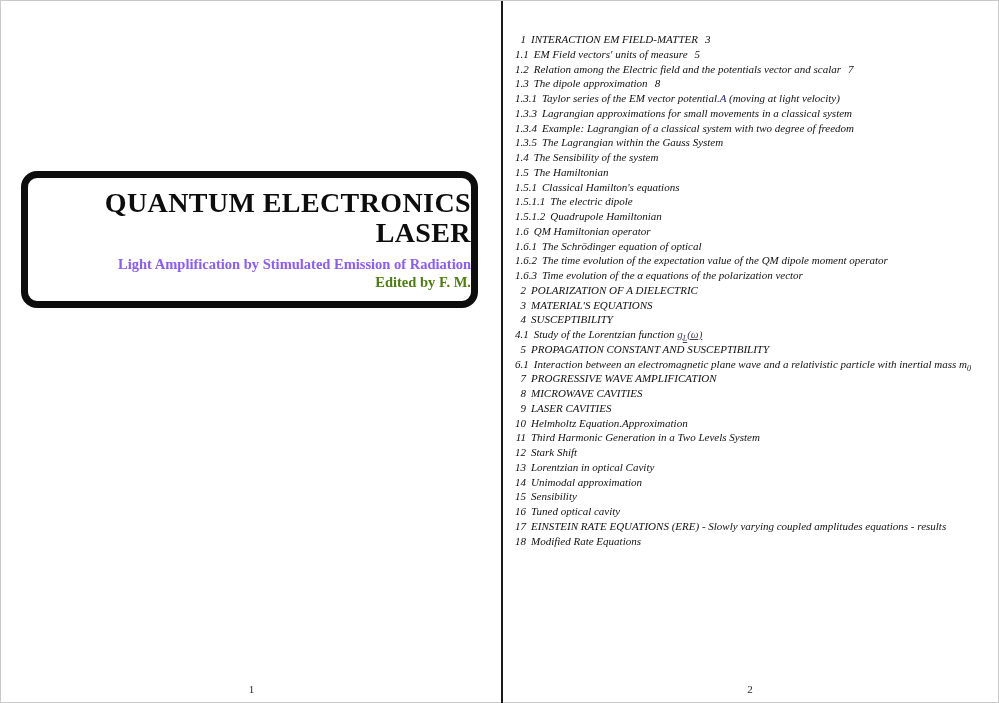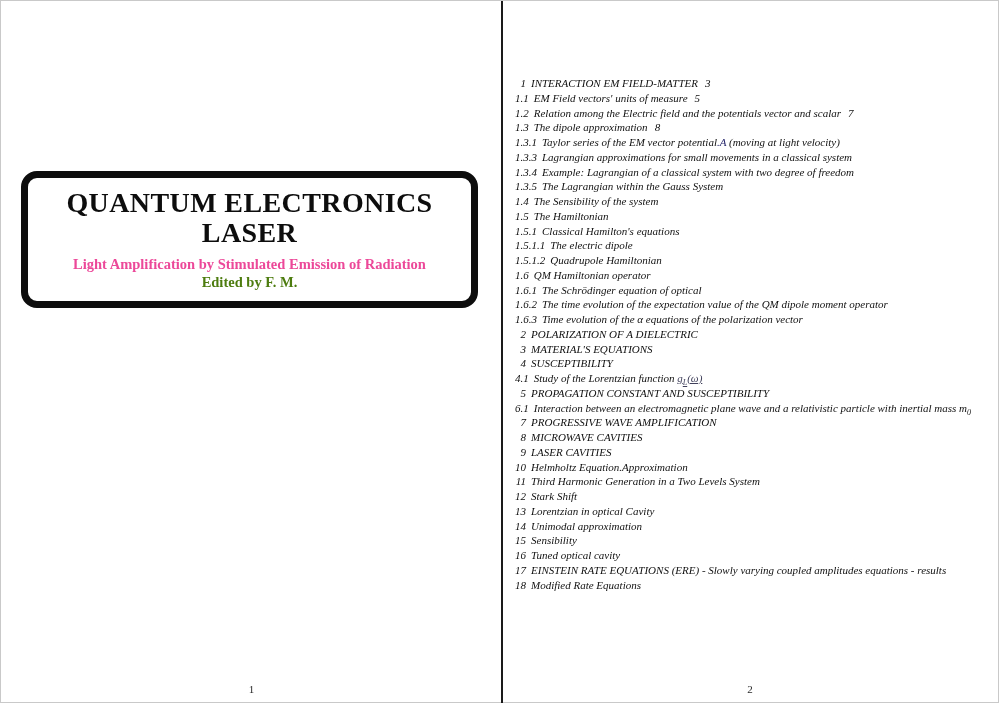--- a/index.html
+++ b/index.html
@@ -22,47 +22,46 @@
     background:#1a1a1a;
   }
   
   .title-box {
     position:absolute; left:20px; top:170px;
     width:457px; height:137px;
     box-sizing:border-box;
     border:7px solid #0d0d0d;
     border-radius:16px;
     display:flex; flex-direction:column;
-    align-items:center; justify-content:center;
+    align-items:flex-end; justify-content:center;
     text-align:center;
     background:#fff;
   }
   .title-main {
     font-size:28px; font-weight:bold;
     line-height:1.06; letter-spacing:0.4px;
     color:#0d0d0d;
   }
   .title-sub {
     font-size:14.5px; font-weight:bold;
-    margin-top:9px; color:#ec4899;
+    margin-top:9px; color:#8b5cf6;
   }
   .title-edited {
     font-size:14.5px; font-weight:bold;
     margin-top:1px; color:#4d7c0f;
   }
   
   .toc {
     position:absolute; left:514px; top:31px;
     width:480px;
     font-style:italic;
     font-size:11px;
     line-height:14.75px;
     color:#101010;
     white-space:nowrap;
-    margin-top:44px;
   }
   .toc-line { height:14.75px; }
   .toc-num {
     display:inline-block;
     min-width:11px;
     text-align:right;
     margin-right:5px;
   }
   .toc-page { margin-left:7px; }
   .link-blue { color:#1f1f66; }

